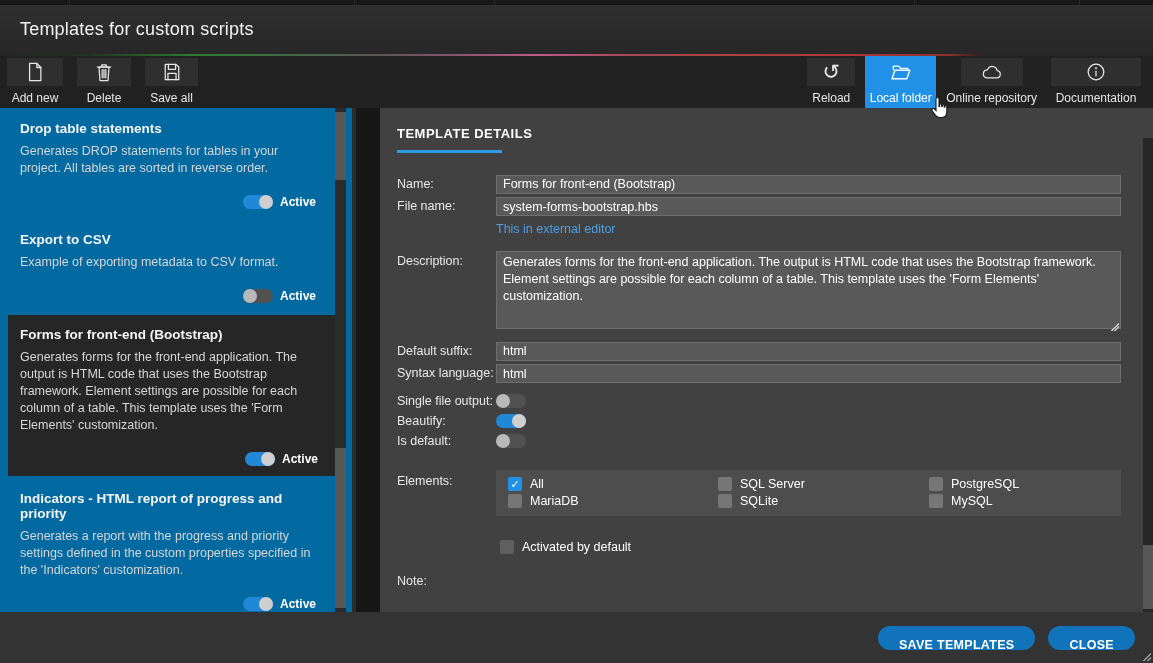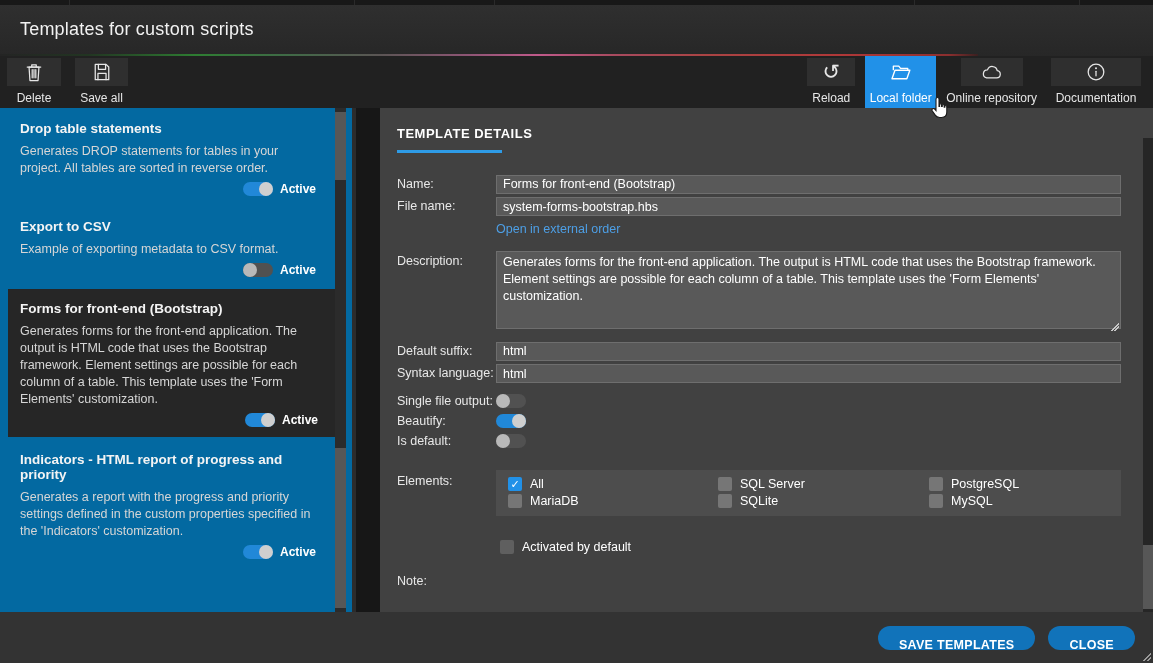--- a/index.html
+++ b/index.html
@@ -34,21 +34,21 @@
   .divider { width:4px; background:#2c2c2c; }
 
   
   .sidebar { position:relative; width:352px; background:#0369a1; overflow:hidden; }
   .side-scroll { position:absolute; top:0; bottom:0; right:6px; width:11px; background:#2b2b2b; }
   .sb-thumb { position:absolute; left:0; width:11px; background:#575757; }
   .side-item { padding:13px 36px 10px 20px; }
   .side-item.selected { background:#262626; margin:2px 6px 2px 8px; padding:12px 28px 10px 12px; }
   .si-title { font-size:13.5px; font-weight:700; color:#f4f4f4; margin-bottom:7px; }
   .si-desc { font-size:12.5px; color:#d6d6d6; line-height:17px; }
-  .si-toggle-row { display:flex; justify-content:flex-end; align-items:center; gap:7px; margin-top:5px; }
+  .si-toggle-row { display:flex; justify-content:flex-end; align-items:center; gap:7px; margin-top:18px; }
   .si-active { font-size:12px; font-weight:700; color:#fff; }
 
   
   .switch { position:relative; width:30px; height:14px; border-radius:7px; background:#515151; flex:0 0 auto; }
   .switch .knob { position:absolute; top:0; left:0; width:14px; height:14px; border-radius:50%; background:#b9b9b9; }
   .switch.on { background:#2188d8; }
   .switch.on .knob { left:16px; background:#cfcfcf; }
 
   
   .main { position:relative; flex:1; background:#414141; overflow:hidden; padding:18px 32px 0 17px;margin-left:24px; }
@@ -101,20 +101,29 @@
   <div class="top-strip"></div>
 
   <div class="titlebar">
     <h1>Templates for custom scripts</h1>
     <div class="rainbow"></div>
   </div>
 
   <div class="toolbar">
     <div class="tgroup" id="toolbar-left">
         <div class="tool">
+          <div class="ibox" style="width: 56px;">
+            <svg width="18" height="20" viewBox="0 0 20 22">
+              <path fill="none" stroke="#e6e6e6" stroke-width="1.4" stroke-linejoin="round" stroke-linecap="round" d="M4 1.5h8l4.5 4.5v14.5H4z"></path>
+              <path fill="none" stroke="#e6e6e6" stroke-width="1.4" stroke-linejoin="round" stroke-linecap="round" d="M12 1.5V6h4.5"></path>
+            </svg>
+          </div>
+          <div class="tlabel">Add new</div>
+        </div>
+        <div class="tool">
           <div class="ibox" style="width: 54px;">
             <svg width="18" height="20" viewBox="0 0 20 22">
               <path fill="none" stroke="#e6e6e6" stroke-width="1.4" stroke-linejoin="round" stroke-linecap="round" d="M4.5 5.5h11l-1 15h-9z"></path>
               <path fill="none" stroke="#e6e6e6" stroke-width="1.4" stroke-linejoin="round" stroke-linecap="round" d="M2.5 5.5h15M7.5 5.5V3h5v2.5M8 8.5v9M10 8.5v9M12 8.5v9"></path>
             </svg>
           </div>
           <div class="tlabel">Delete</div>
         </div>
         <div class="tool">
           <div class="ibox" style="width: 53px;">
@@ -226,21 +235,21 @@
       <div class="frow">
         <div class="flabel">Name:</div>
         <div class="fctrl"><input class="tinput" value="Forms for front-end (Bootstrap)" style=""></div>
       </div>
       <div class="frow">
         <div class="flabel">File name:</div>
         <div class="fctrl"><input class="tinput" value="system-forms-bootstrap.hbs" style=""></div>
       </div>
       <div class="frow">
         <div class="flabel"></div>
-        <div class="fctrl"><span class="link">Open in external order</span></div>
+        <div class="fctrl"><span class="link">This in external editor</span></div>
       </div>
 
       <div style="height:10px;"></div>
 
       <div class="frow top">
         <div class="flabel" style="padding-top:3px;">Description:</div>
         <div class="fctrl tarea-wrap">
           <textarea class="tarea" style="">Generates forms for the front-end application. The output is HTML code that uses the Bootstrap framework. Element settings are possible for each column of a table. This template uses the 'Form Elements' customization.</textarea>
           <div class="grip"></div>
         </div>

